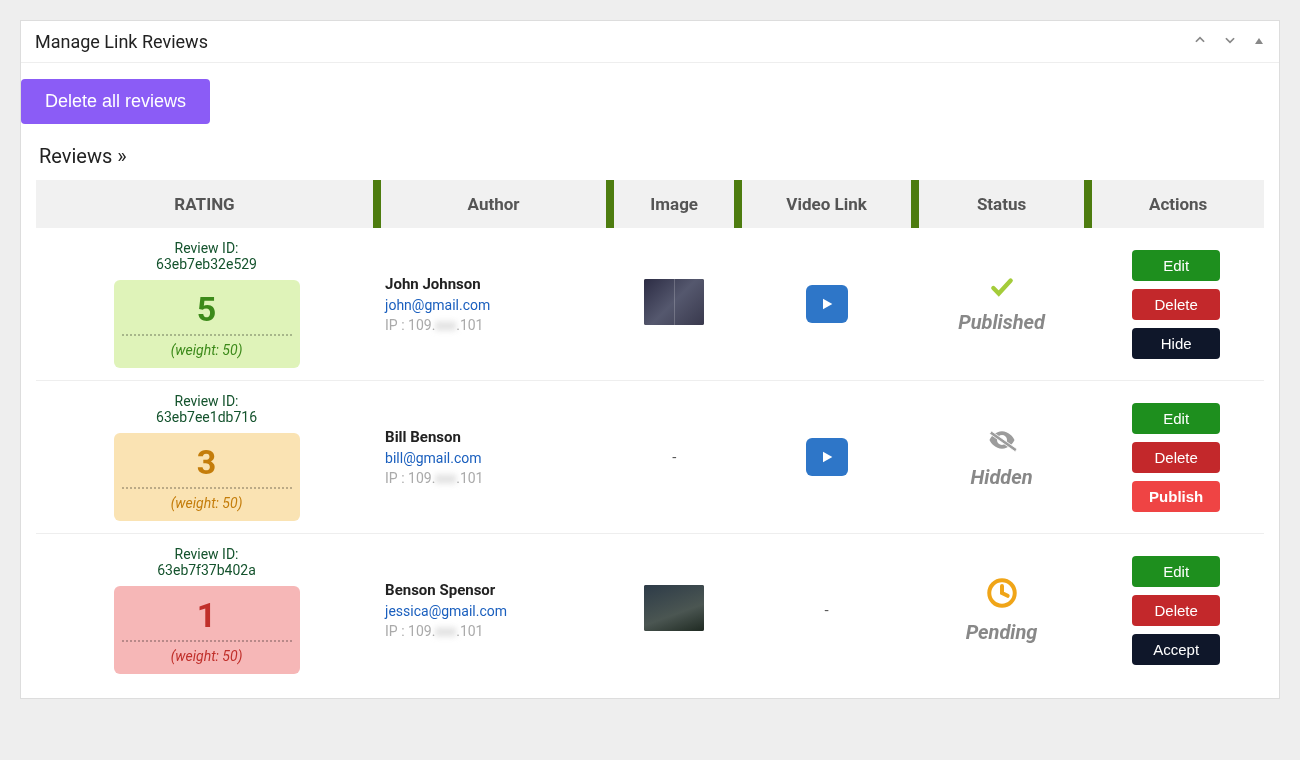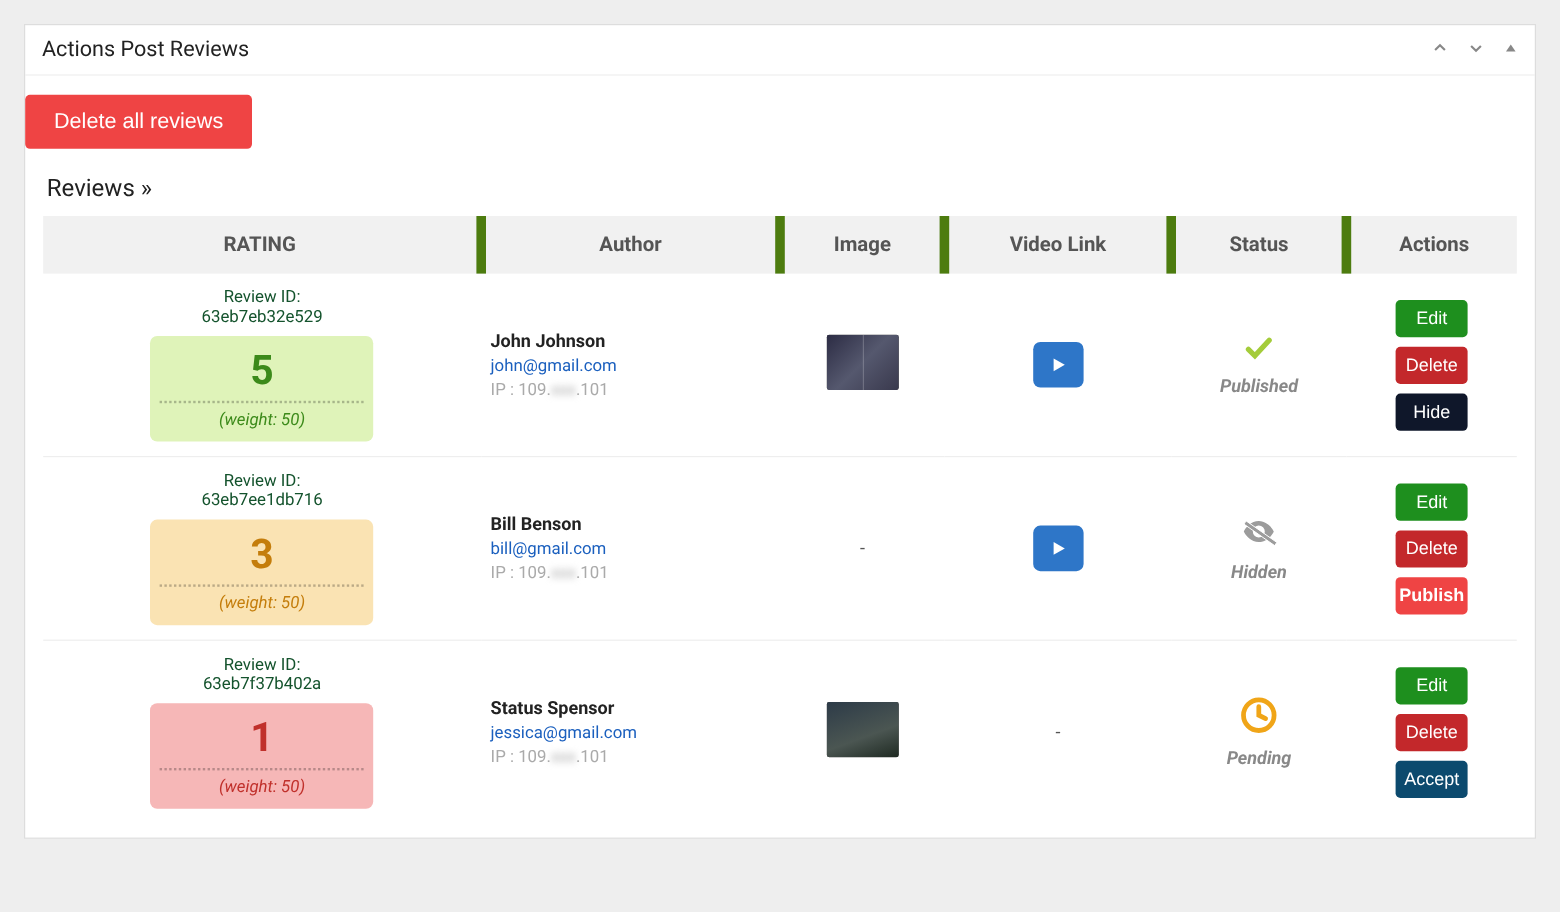--- a/index.html
+++ b/index.html
@@ -13,21 +13,21 @@
   .highlight-box{border:3px solid #d42c1a;padding:8px 12px;display:flex;align-items:center;gap:10px;margin-left:0;position:relative;}
   .checkbox{width:18px;height:18px;border:2px solid #1565b4;border-radius:3px;display:flex;align-items:center;justify-content:center;position:relative;}
   .checkbox::after{content:'';position:absolute;inset:0;display:flex;align-items:center;justify-content:center;}
   .checkbox svg{width:14px;height:14px;stroke:#1565b4;stroke-width:3;fill:none;}
   .cursor-icon{position:absolute;bottom:-8px;left:36px;font-size:14px;color:#222;pointer-events:none;}
   .disable-label{color:#333;font-size:15px;}
   .arrow-wrap{flex:0 0 auto;margin-left:40px;display:flex;align-items:center;}
   .arrow{position:relative;width:120px;height:10px;background:#e74c3c;}
   .arrow::before{content:'';position:absolute;left:-22px;top:-11px;border-right:22px solid #e74c3c;border-top:16px solid transparent;border-bottom:16px solid transparent;}
   .btn{border:none;border-radius:4px;color:#fff;padding:8px 18px;font-size:16px;cursor:pointer;}
-  .btn-red{background:#ef4444;}
+  .btn-red{background:#8b5cf6;}
   .btn-red-big{font-size:18px;padding:12px 24px;}
   .section-subtitle{font-size:20px;padding:4px 18px 12px;color:#222;}
   table{width:calc(100% - 30px);margin:0 15px;border-collapse:collapse;}
   thead th{background:#f1f1f1;color:#555;font-weight:700;font-size:17px;padding:14px 8px;text-align:center;border-right:8px solid #4d7c0f;}
   thead th:last-child{border-right:none;}
   tbody td{padding:12px 8px;text-align:center;vertical-align:middle;border-bottom:1px solid #eee;}
   tbody tr:last-child td{border-bottom:none;}
   .review-id-label{color:#14532d;font-size:14px;}
   .rating-badge{margin-top:8px;border-radius:6px;padding:12px 8px 10px;width:170px;margin-left:auto;margin-right:auto;}
   .rating-number{font-size:34px;font-weight:700;line-height:1;}
@@ -45,38 +45,38 @@
   .author-ip{color:#aaa;font-size:14px;}
   .ip-blur{filter:blur(3px);}
   .thumb{width:60px;height:46px;background:#444;display:inline-block;border-radius:2px;position:relative;overflow:hidden;}
   .thumb::before{content:'';position:absolute;inset:0;background:linear-gradient(135deg,#2c2c44 0%,#55586e 50%,#39394d 100%);}
   .thumb::after{content:'';position:absolute;left:50%;top:0;width:1px;height:100%;background:rgba(255,255,255,.2);}
   .thumb.thumb2::before{background:linear-gradient(160deg,#2d3b48 0%,#4b5652 60%,#1f2a22 100%);}
   .thumb.thumb2::after{display:none;}
   .play-btn{width:42px;height:38px;background:#2e76c8;border-radius:6px;display:inline-flex;align-items:center;justify-content:center;cursor:pointer;}
   .play-btn svg{width:16px;height:16px;fill:#fff;}
   .status-wrap{display:flex;flex-direction:column;align-items:center;gap:6px;}
-  .status-label{color:#888;font-style:italic;font-weight:700;font-size:15px;}
+  .status-label{color:#888;font-style:italic;font-weight:700;font-size:20px;}
   .actions-cell{display:flex;flex-direction:column;gap:8px;align-items:center;}
-  .act-btn{border:none;border-radius:4px;color:#fff;padding:7px 0;width:60px;font-size:15px;cursor:pointer;}
+  .act-btn{border:none;border-radius:4px;color:#fff;padding:7px 0;width:88px;font-size:15px;cursor:pointer;}
   .act-green{background:#1e8f1e;}
   .act-red{background:#c3282b;}
   .act-gray{background:#0f172a;}
   .act-blue{background:#ef4444;font-weight:bold;}
-  .act-orange{background:#0c4a6e;}
+  .act-orange{background:#0f172a;}
   .dash{color:#555;}
 </style>
 </head>
 <body>
 
 <div class="page">
   <div class="panel">
 
     <div class="panel-header">
-      <div class="panel-title">Actions Post Reviews</div>
+      <div class="panel-title">Manage Link Reviews</div>
       <div class="panel-controls">
         <span>
           <svg width="14" height="14" viewBox="0 0 24 24" fill="none" stroke="#888" stroke-width="3">
               <polyline points="5 15 12 8 19 15"></polyline>
             </svg>
         </span>
         <span>
           <svg width="14" height="14" viewBox="0 0 24 24" fill="none" stroke="#888" stroke-width="3">
               <polyline points="5 9 12 16 19 9"></polyline>
             </svg>
@@ -186,21 +186,21 @@
             <td>
               <div class="review-id-label">Review ID:</div>
               <div class="review-id-label">63eb7f37b402a</div>
               <div class="rating-badge badge-red">
                 <div class="rating-number">1</div>
                 <hr class="rating-divider">
                 <div class="rating-weight">(weight: 50)</div>
               </div>
             </td>
             <td class="author-cell">
-              <div class="author-name">Status Spensor</div>
+              <div class="author-name">Benson Spensor</div>
               <div class="author-email">jessica@gmail.com</div>
               <div class="author-ip">IP : 109.<span class="ip-blur">xxx</span>.101</div>
             </td>
             <td><span class="thumb thumb2"></span></td>
             <td><span class="dash">-</span></td>
             <td>
               <div class="status-wrap">
                 <span><svg width="34" height="34" viewBox="0 0 24 24" fill="none" stroke="#f0a518" stroke-width="2.8">
                     <circle cx="12" cy="12" r="9"></circle>
                     <polyline points="12 7 12 12 16 14" stroke-linecap="round"></polyline>

